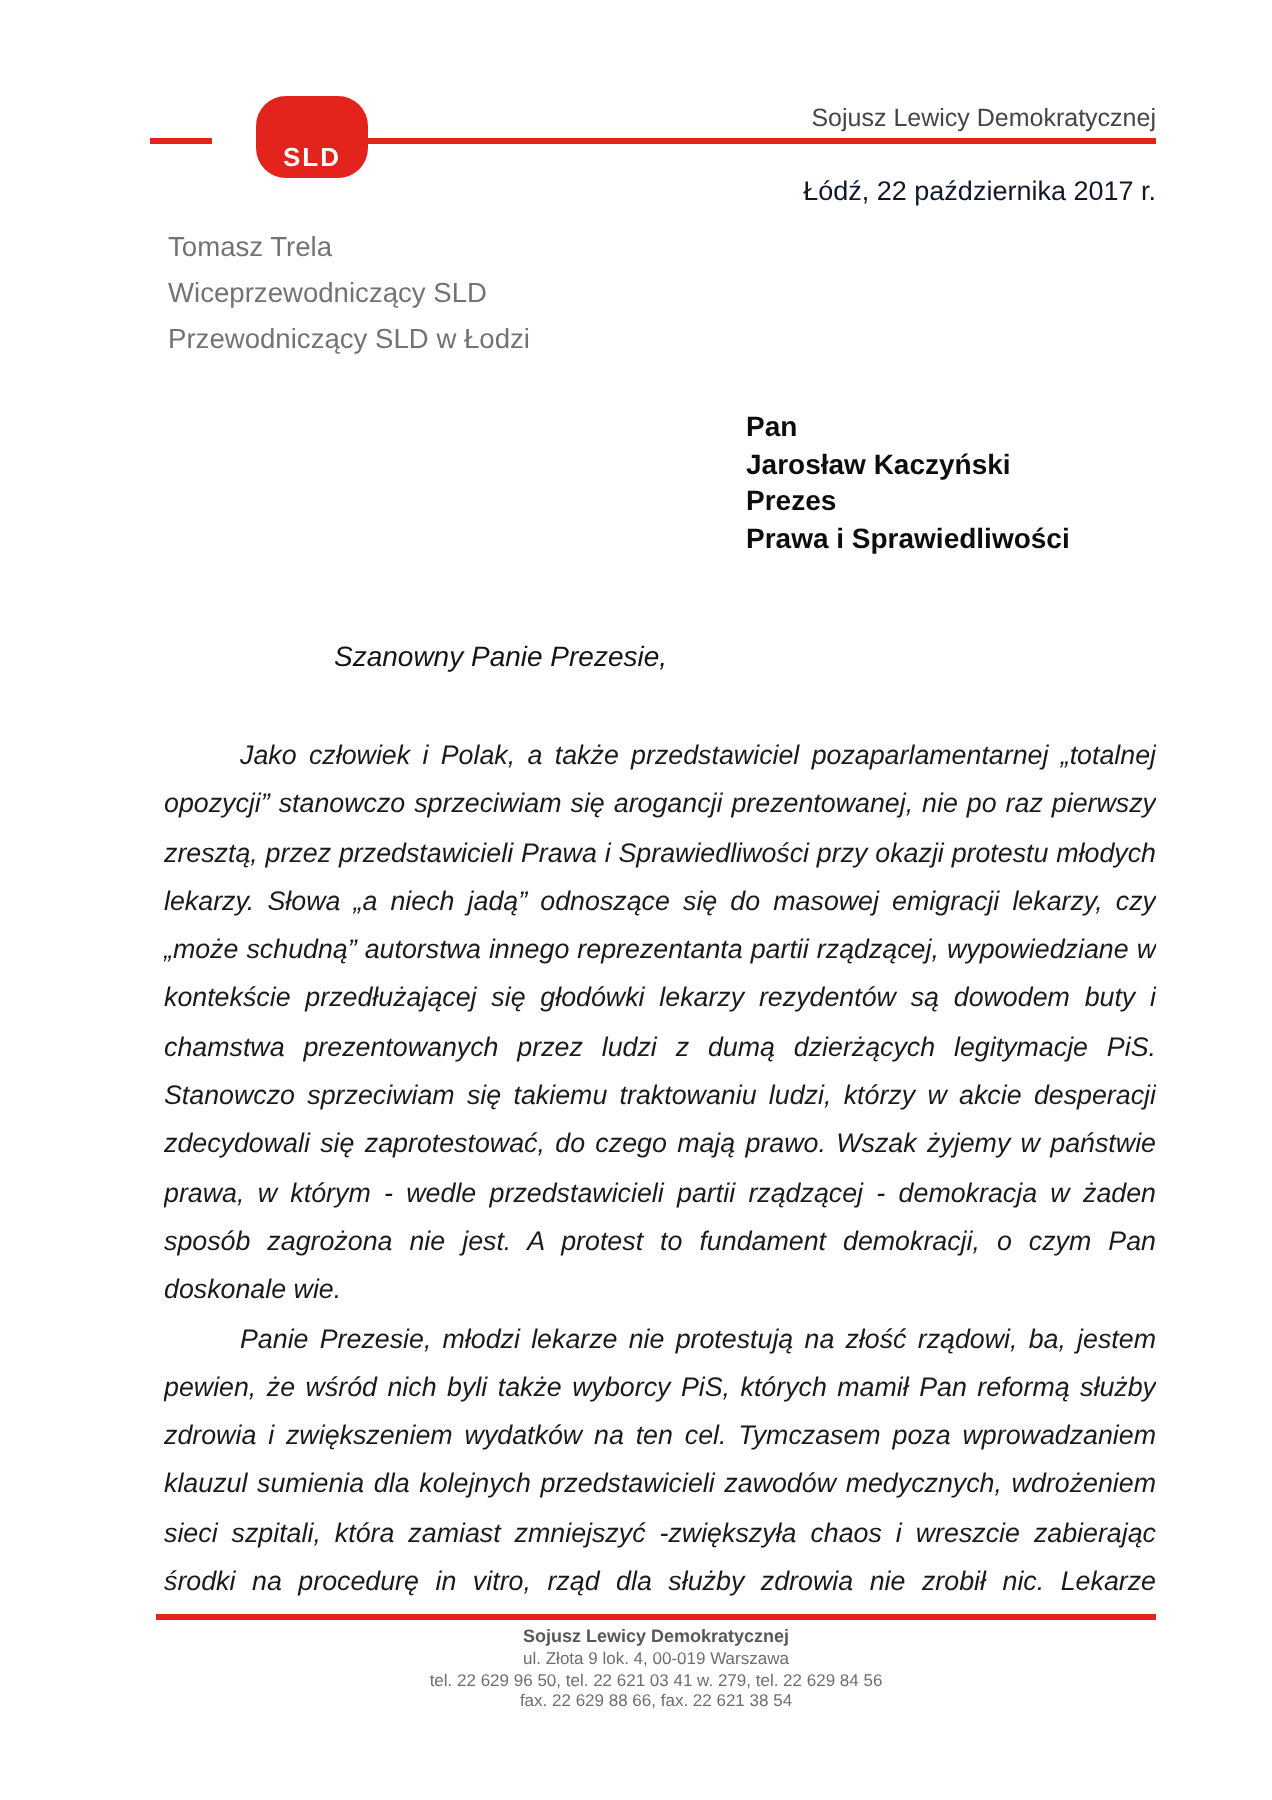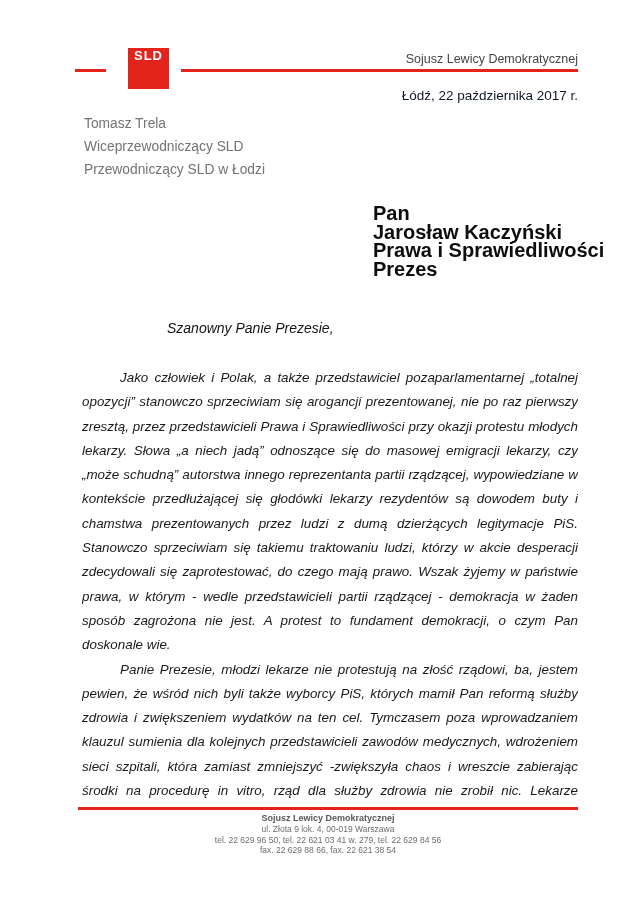--- a/index.html
+++ b/index.html
@@ -11,23 +11,23 @@
     font-family:"Liberation Sans","DejaVu Sans",sans-serif;
     color:#1c1c1c;
     overflow:hidden;
   }
   
   .header-dash{
     position:absolute;left:75px;top:69px;width:31px;height:3px;
     background:var(--accent,#e2241d);
   }
   .logo{
-    position:absolute;left:128px;top:48px;width:41px;height:41px;
+    position:absolute;left:128px;top:48px;width:56px;height:41px;
     background:var(--accent,#e2241d);
-    display:flex;align-items:flex-start;justify-content:center;
+    display:flex;align-items:flex-end;justify-content:center;border-radius:15px;
   }
   .logo span{
     color:#ffffff;font-weight:bold;font-size:13px;letter-spacing:1px;
     padding-bottom:3px;
   }
   .header-line{
     position:absolute;left:181px;top:69px;width:397px;height:3px;
     background:var(--accent,#e2241d);
   }
   .org-name{
@@ -39,21 +39,21 @@
     font-size:13.5px;color:#0f172a;
   }
   
   .sender{
     position:absolute;left:84px;top:112px;
     font-size:13.8px;line-height:23px;color:#737373;
   }
   
   .recipient{
     position:absolute;left:373px;top:204px;
-    font-size:20px;line-height:18.5px;font-weight:bold;color:#0d0d0d;
+    font-size:14px;line-height:18.5px;font-weight:bold;color:#0d0d0d;
   }
   
   .salutation{
     position:absolute;left:121px;top:320px;
     font-size:14px;font-style:italic;color:#141414;margin-left:46px;
   }
   
   .body-text{
     position:absolute;left:82px;top:366px;width:496px;height:444px;
     overflow:hidden;
@@ -88,22 +88,22 @@
 
   <div class="sender">
     <div>Tomasz Trela</div>
     <div>Wiceprzewodniczący SLD</div>
     <div>Przewodniczący SLD w Łodzi</div>
   </div>
 
   <div class="recipient">
     <div>Pan</div>
     <div>Jarosław Kaczyński</div>
+    <div>Prezes</div>
     <div>Prawa i Sprawiedliwości</div>
-    <div>Prezes</div>
   </div>
 
   <div class="salutation">Szanowny Panie Prezesie,</div>
 
   <div class="body-text">
     <p>Jako człowiek i Polak, a także przedstawiciel pozaparlamentarnej „totalnej opozycji” stanowczo sprzeciwiam się arogancji prezentowanej, nie po raz pierwszy zresztą, przez przedstawicieli Prawa i Sprawiedliwości przy okazji protestu młodych lekarzy. Słowa „a niech jadą” odnoszące się do masowej emigracji lekarzy, czy „może schudną” autorstwa innego reprezentanta partii rządzącej, wypowiedziane w kontekście przedłużającej się głodówki lekarzy rezydentów są dowodem buty i chamstwa prezentowanych przez ludzi z dumą dzierżących legitymacje PiS. Stanowczo sprzeciwiam się takiemu traktowaniu ludzi, którzy w akcie desperacji zdecydowali się zaprotestować, do czego mają prawo. Wszak żyjemy w państwie prawa, w którym - wedle przedstawicieli partii rządzącej - demokracja w żaden sposób zagrożona nie jest. A protest to fundament demokracji, o czym Pan doskonale wie.</p>
     <p>Panie Prezesie, młodzi lekarze nie protestują na złość rządowi, ba, jestem pewien, że wśród nich byli także wyborcy PiS, których mamił Pan reformą służby zdrowia i zwiększeniem wydatków na ten cel. Tymczasem poza wprowadzaniem klauzul sumienia dla kolejnych przedstawicieli zawodów medycznych, wdrożeniem sieci szpitali, która zamiast zmniejszyć -zwiększyła chaos i wreszcie zabierając środki na procedurę in vitro, rząd dla służby zdrowia nie zrobił nic. Lekarze rezydenci głodują, bo mają dość pracy ponad siły w warunkach – delikatnie mówiąc - dalece</p>
   </div>
 
   <div class="footer-rule"></div>

